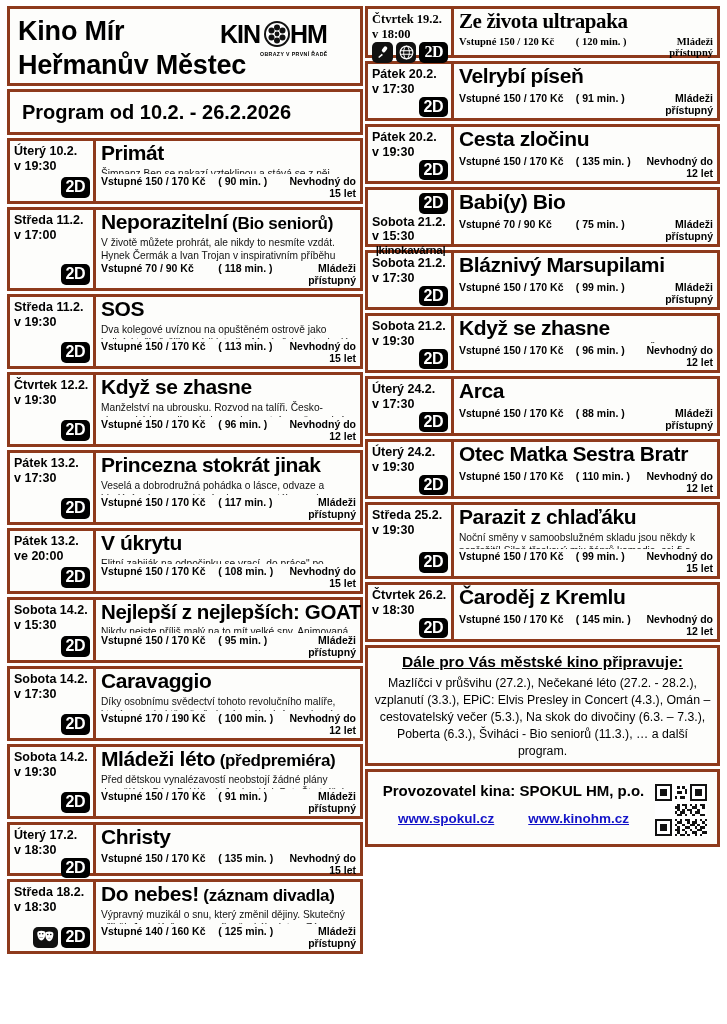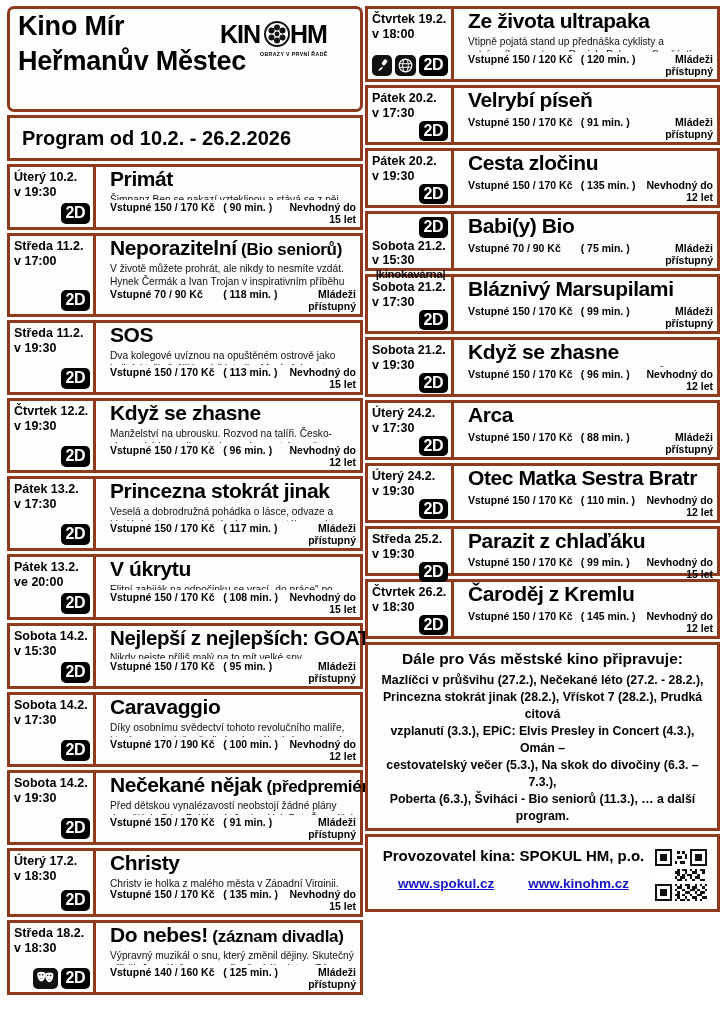--- a/index.html
+++ b/index.html
@@ -22,26 +22,25 @@
   
   .box {
     border: 3px solid #8e3a1c;
     background: #fdfdfb;
     margin-bottom: 3px;
     position: relative;
   }
 
   
   .hdr-title {
-    height: 106px;
+    height: 80px;
     display: flex;
-    align-items: flex-start;
+    align-items: flex-end;
     padding: 0 8px;
     position: relative;
-    border-radius: 7px;
   }
   .hdr-lines { font-weight: bold; font-size: 27px; line-height: 1.28; letter-spacing: -0.2px; color:#000; }
   .logo {
     position: absolute; right: 28px; top: 8px;
     width: 112px; height: 46px;
   }
   .hdr-prog {
     height: 46px;
     display: flex; align-items: center; padding-left: 12px;
     font-weight: bold; font-size: 20px;
@@ -78,42 +77,42 @@
   }
   .icon-sq {
     width: 25px; height: 21px; background: #111; border-radius: 5px;
     display: flex; align-items: center; justify-content: center;
     color: #fff;
   }
   .kinokav {
     font-size: 11.5px; font-weight: bold; text-align: center;
     margin-top: auto; white-space: nowrap; letter-spacing: -0.3px;
   }
-  .body { flex: 1; padding: 1px 4px 2px 14px; min-width: 0; display:flex; flex-direction:column; }
+  .body { flex: 1; padding: 1px 4px 2px 5px; min-width: 0; display:flex; flex-direction:column; }
   .film-title {
     font-weight: bold; font-size: 21px; line-height: 1.08;
     letter-spacing: -0.4px; white-space: nowrap;
   }
   .film-title .sub { font-weight: bold; font-size: 17px; letter-spacing: -0.3px; }
   .desc { font-size: 10.2px; line-height: 1.28; margin-top: 2px; color: #111; }
   .meta {
     display: flex; font-size: 10.5px; font-weight: bold; margin-top: auto;
     padding-top: 1px;
   }
   .meta .price { flex: 0 0 46%; }
   .meta .dur { flex: 0 0 24%; }
   .meta .rate { flex: 1; text-align: right; }
 
   
   .upcoming { padding: 5px 6px 3px 6px; text-align: center; }
   .up-head {
-    font-weight: bold; font-size: 15.5px; 
+    font-weight: bold; font-size: 15.5px; text-decoration: underline;
     margin-bottom: 4px;
   }
-  .up-list { font-weight: bold; font-size: 12.3px; line-height: 1.38; }
+  .up-list { font-weight: normal; font-size: 12.3px; line-height: 1.38; }
   .up-note { font-size: 8.5px; font-weight: bold; margin-top: 2px; }
 
   
   .footer { padding: 10px 8px 8px 8px; position: relative; min-height: 78px; }
   .foot-line1 { font-weight: bold; font-size: 15px; text-align: center; padding-right: 58px; }
   .foot-links {
     display: flex; justify-content: center; gap: 34px;
     margin-top: 12px; padding-right: 58px;
   }
   .foot-links a, .foot-links span.link {
@@ -303,30 +302,30 @@
         </div>
         <div class="show" style="height: 75px;">
           <div class="when">
             <div class="date">Sobota 14.2.</div>
             <div class="time">v 19:30</div>
             <div class="badges">
               <span class="badge-2d">2D</span>
             </div>
           </div>
           <div class="body">
-            <div class="film-title"><span>Nečekané nějak</span><span class="sub"> (předpremiéra)</span></div>
+            <div class="film-title"><span>Mládeži léto</span><span class="sub"> (předpremiéra)</span></div>
             <div class="desc" style="overflow: hidden;">Před dětskou vynalézavostí neobstojí žádné plány dospělých. Bára Poláková, Jordan Haj, Petr Čtvrtníček a další v české rodinné komedii. =Speciální Valentýnská předpremiéra filmu.=</div>
             <div class="meta">
               <span class="price">Vstupné 150 / 170 Kč</span>
               <span class="dur">( 91 min. )</span>
               <span class="rate">Mládeži přístupný</span>
             </div>
           </div>
         </div>
-        <div class="show" style="height: 69px;">
+        <div class="show" style="height: 54px;">
           <div class="when">
             <div class="date">Úterý 17.2.</div>
             <div class="time">v 18:30</div>
             <div class="badges">
               <span class="badge-2d">2D</span>
             </div>
           </div>
           <div class="body">
             <div class="film-title"><span>Christy</span></div>
             <div class="desc" style="overflow: hidden;">Christy je holka z malého města v Západní Virginii, která se díky svému talentu, tvrdosti a vůli propracovala až na vrchol profesionálního boxu. Životopisné drama USA, české titulky.</div>
@@ -369,21 +368,21 @@
               <span class="dur">( 125 min. )</span>
               <span class="rate">Mládeži přístupný</span>
             </div>
           </div>
         </div>
       </div>
   </div>
 
   <div class="col right">
     <div id="right-shows">
-        <div class="show" style="height: 76px;">
+        <div class="show" style="height: 52px; font-family: Liberation Serif, serif;">
           <div class="when">
             <div class="date">Čtvrtek 19.2.</div>
             <div class="time">v 18:00</div>
             <div class="badges">
               <span class="icon-sq">
                 <svg viewBox="0 0 24 24" width="17" height="17">
                   <g fill="#fff">
                     <rect x="12.5" y="3" width="5.5" height="9" rx="2.7" transform="rotate(38 15 7)"></rect>
                     <path d="M6 18.5l5-4.6 1.6 1.7-5.4 4.3z"></path>
                   </g>
@@ -529,21 +528,21 @@
           <div class="body">
             <div class="film-title"><span>Otec Matka Sestra Bratr</span></div>
             <div class="desc" style="overflow: hidden;">Dospělí sourozenci, jejich tak nějak vzdálení rodiče, nerozlučné pouto a vše mezi tím. Povídkový film ikony amerického nezávislého filmu Jima Jarmusche, oceněný Zlatým lvem na festivalu v Benátkách. Drama USA, české titulky.</div>
             <div class="meta">
               <span class="price">Vstupné 150 / 170 Kč</span>
               <span class="dur">( 110 min. )</span>
               <span class="rate">Nevhodný do 12 let</span>
             </div>
           </div>
         </div>
-        <div class="show" style="height: 50px;">
+        <div class="show" style="height: 77px;">
           <div class="when">
             <div class="date">Středa 25.2.</div>
             <div class="time">v 19:30</div>
             <div class="badges">
               <span class="badge-2d">2D</span>
             </div>
           </div>
           <div class="body">
             <div class="film-title"><span>Parazit z chlaďáku</span></div>
             <div class="desc" style="overflow: hidden;">Noční směny v samoobslužném skladu jsou někdy k nepřežití! Silně třaskavý mix žánrů komedie, sci-fi a horor v koprodukčním filmu USA a Francie. České titulky.</div>
@@ -571,21 +570,20 @@
               <span class="rate">Nevhodný do 12 let</span>
             </div>
           </div>
         </div>
       </div>
 
     <div class="box upcoming">
       <div class="up-head">Dále pro Vás městské kino připravuje:</div>
       <div class="up-list">
         <div>Mazlíčci v průšvihu (27.2.), Nečekané léto (27.2. - 28.2.),</div>
-        <div>Princezna stokrát jinak (28.2.), Vřískot 7 (28.2.), Prudká citová</div>
         <div>vzplanutí (3.3.),  EPiC: Elvis Presley in Concert (4.3.), Omán –</div>
         <div>cestovatelský večer (5.3.), Na skok do divočiny (6.3. – 7.3.),</div>
         <div>Poberta (6.3.), Šviháci - Bio seniorů (11.3.),  … a další program.</div>
       </div>
     </div>
 
     <div class="box footer">
       <div class="foot-line1">Provozovatel kina: SPOKUL HM, p.o.</div>
       <div class="foot-links">
         <span class="link">www.spokul.cz</span>

